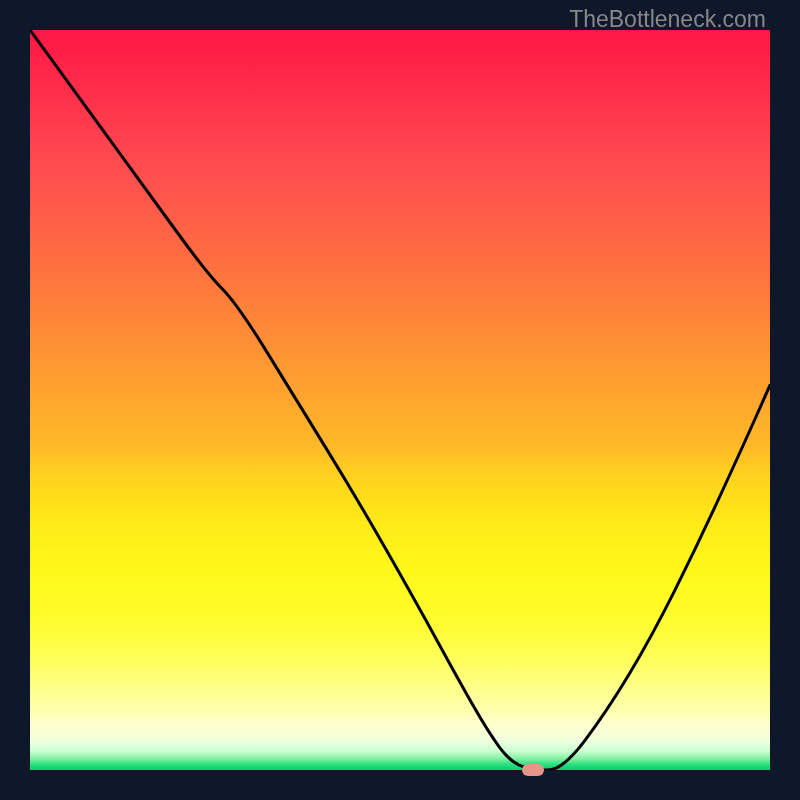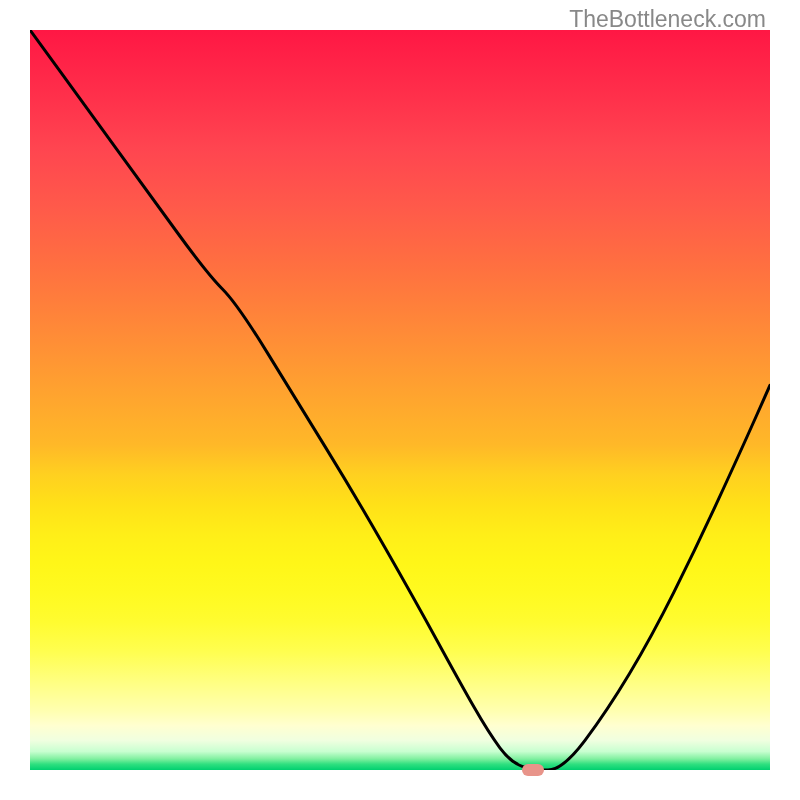--- a/index.html
+++ b/index.html
@@ -7,21 +7,21 @@
     padding: 0;
     width: 800px;
     height: 800px;
     background: #000;
     overflow: hidden;
   }
   .chart-container {
     position: relative;
     width: 800px;
     height: 800px;
-    background: #ffffff;
+    background: #0f172a;
   }
   .plot-area {
     position: absolute;
     left: 30px;
     top: 30px;
     width: 740px;
     height: 740px;
     background: linear-gradient(to bottom,
       #ff1744 0%,
       #ff2d4a 8%,

